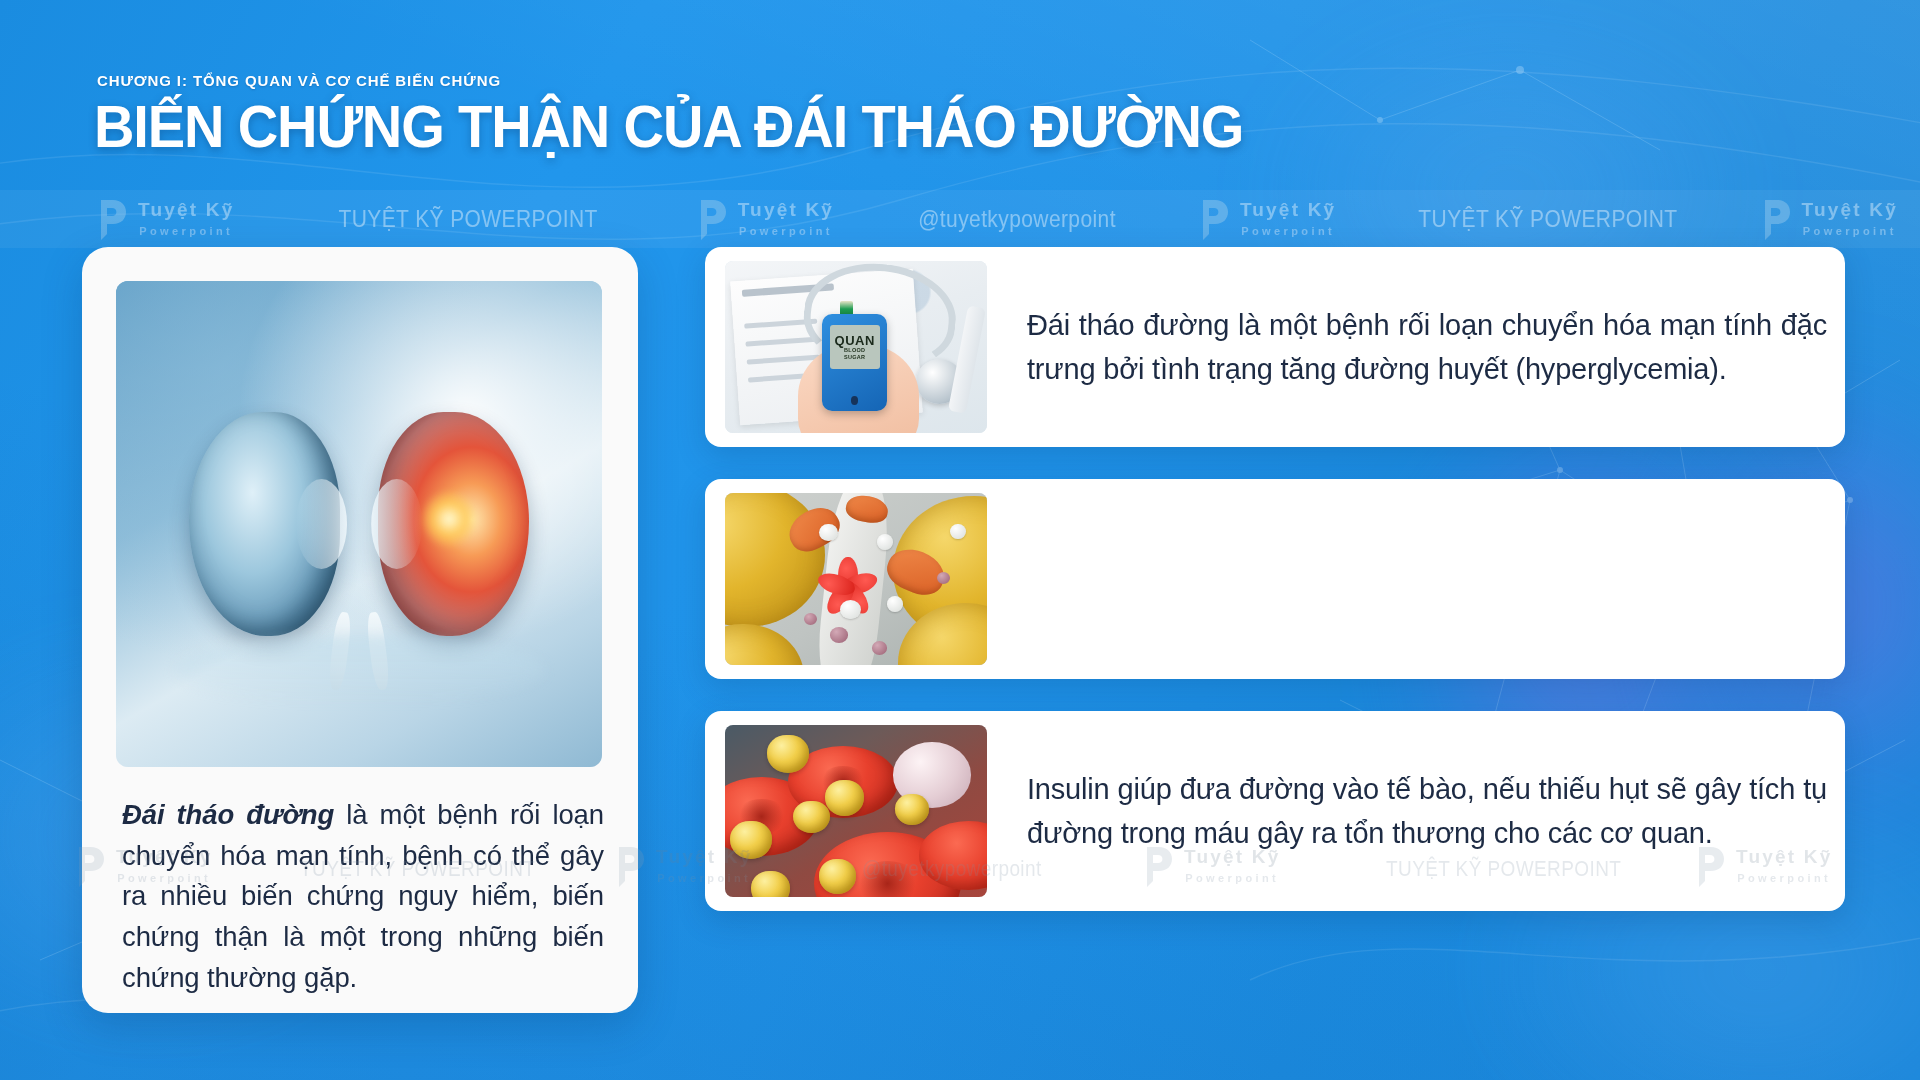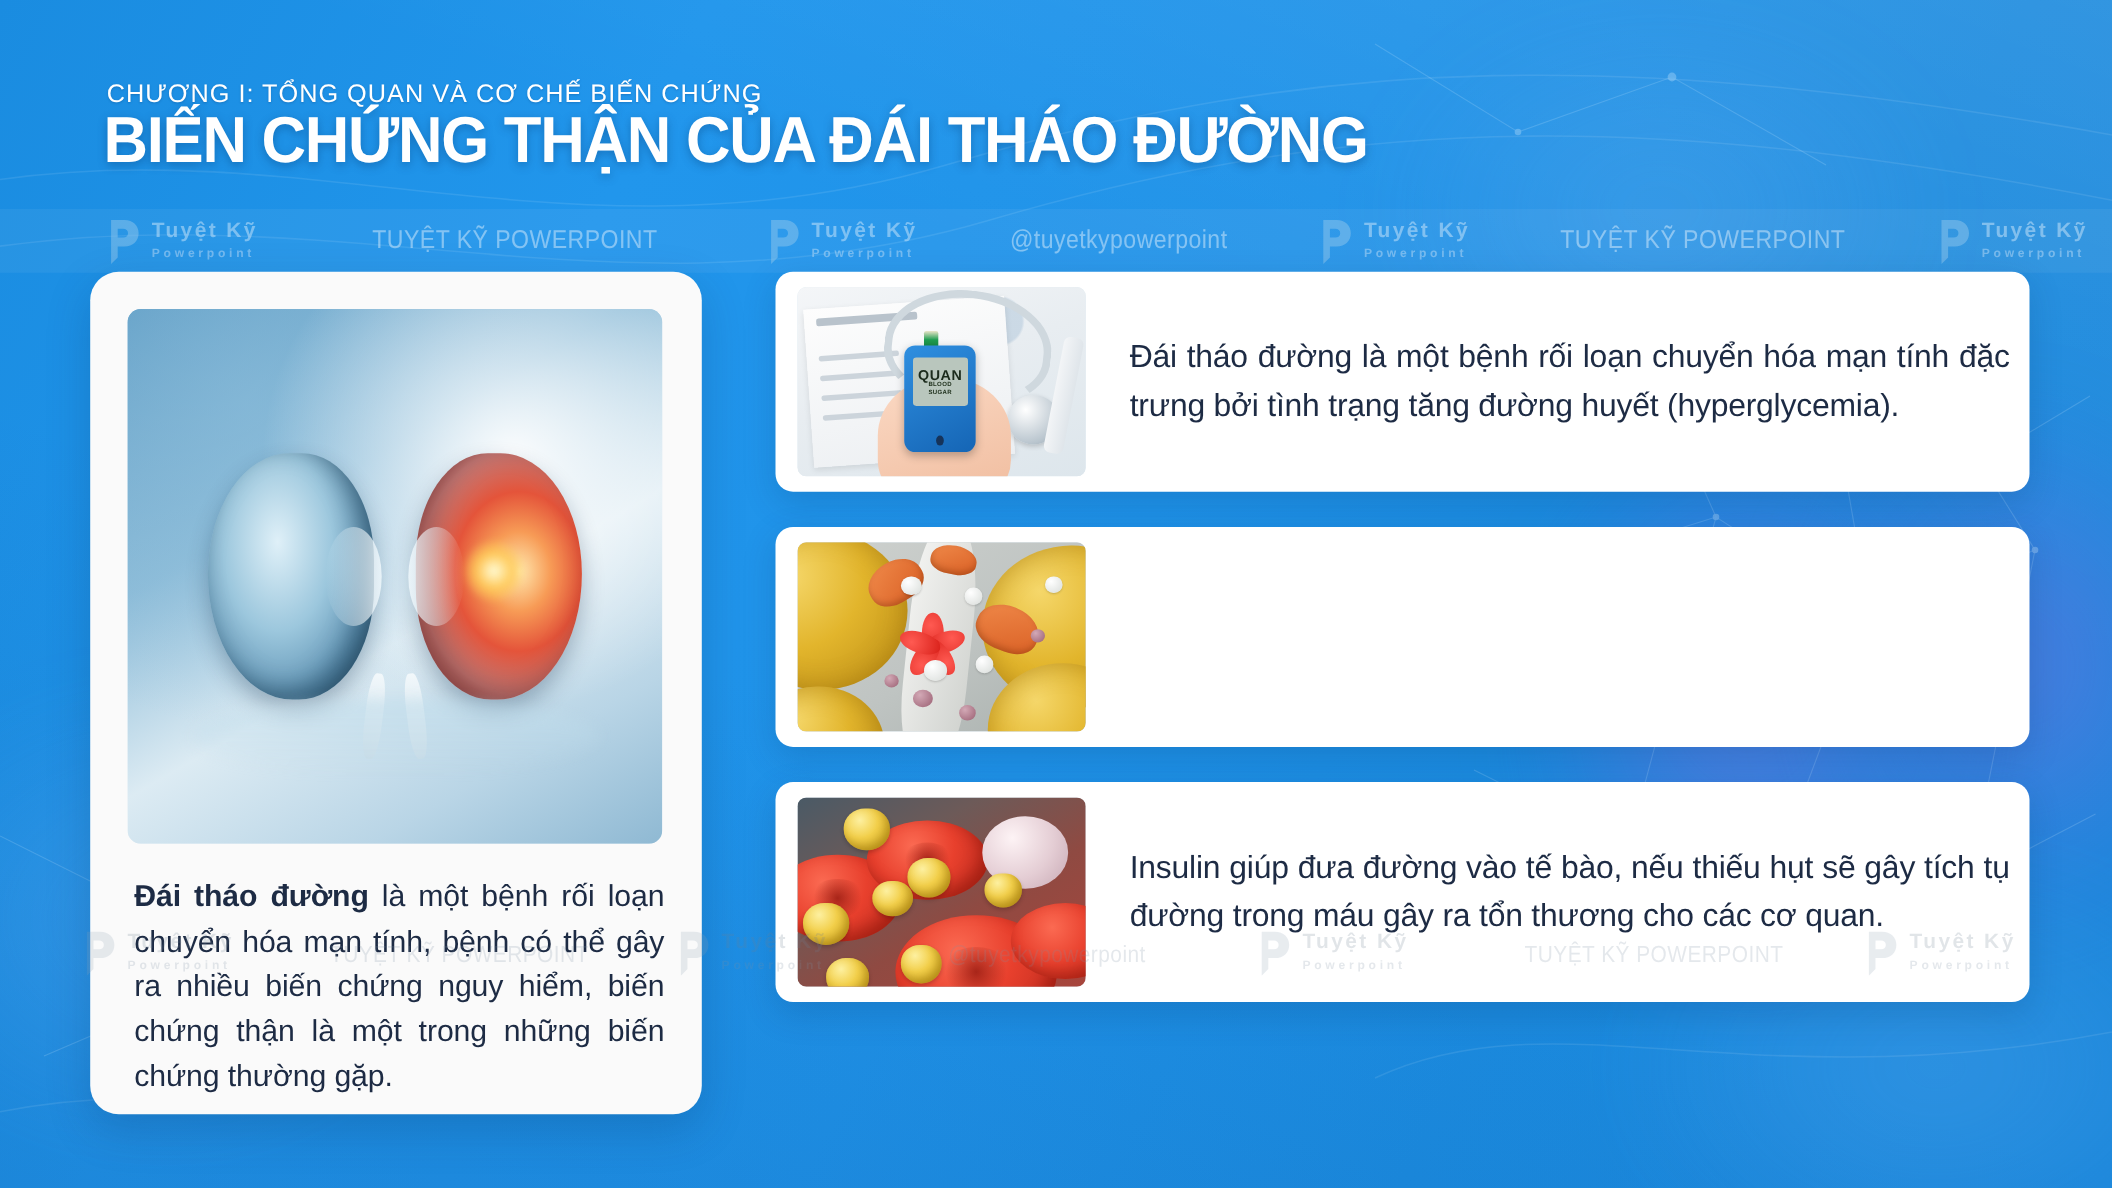--- a/index.html
+++ b/index.html
@@ -44,22 +44,22 @@
     background:
       linear-gradient(200deg, rgba(255,255,255,.10) 0%, rgba(255,255,255,0) 34%),
       linear-gradient(20deg, rgba(10,70,140,.18) 0%, rgba(10,70,140,0) 40%);
   }
 
   
   .header { position: absolute; left: 0; top: 0; width: 1920px; height: 196px; }
 
   .chapter-label {
     position: absolute; left: 97px; top: 72px;
-    font-size: 23px; letter-spacing: .9px;
-    font-weight: 400; color: #ffffff;
+    font-size: 15px; letter-spacing: .9px;
+    font-weight: 700; color: #ffffff;
     font-family: "Liberation Sans", sans-serif;
     text-shadow: 0 1px 2px rgba(0,40,90,.25);
   }
 
   .main-title {
     position: absolute; left: 94px; top: 98px;
     font-size: 59px; line-height: 1.0;
     font-weight: 700; color: #ffffff;
     letter-spacing: -1.2px;
     transform: scaleX(.95);
@@ -77,21 +77,21 @@
   }
   .wm-item {
     display: flex; align-items: center; gap: 10px;
     opacity: .5;
     white-space: nowrap;
   }
   .wm-logo {
     width: 34px; height: 42px; position: relative; flex: 0 0 auto;
   }
   .wm-logo svg { display: block; }
-  .wm-logo-text { line-height: 1.08; }
+  .wm-logo-text { line-height: 1.08; text-align: center; }
   .wm-logo-text .l1 {
     font-size: 19px; font-weight: 700; color: #cfe8fb; letter-spacing: 2.2px;
   }
   .wm-logo-text .l2 {
     font-size: 11px; font-weight: 600; color: #bcdcf7; letter-spacing: 3.4px;
   }
   .wm-plain {
     font-size: 21px; color: #dceefc; letter-spacing: .4px; font-weight: 500;
     transform: scaleY(1.12);
   }
@@ -124,21 +124,21 @@
     background: linear-gradient(150deg,#7fb4d8 0%, #bcd9ea 40%, #e9f2f7 62%, #cfe2ee 100%);
   }
   .left-body {
     position: absolute; left: 40px; top: 548px; right: 34px;
     font-size: 27.5px; line-height: 1.48;
     color: #1d2b44;
     text-align: justify;
     font-family: "Liberation Sans", sans-serif;
     letter-spacing: -.1px;
   }
-  .left-body b { font-weight: 700; }
+  .left-body b { font-weight: 700; font-style: italic; }
 
   
   .right-col { position: absolute; left: 705px; top: 247px; width: 1140px; z-index: 10; }
   .row-card {
     position: relative;
     width: 1140px;
     background: #ffffff;
     border-radius: 16px;
     box-shadow: 0 10px 30px rgba(6,50,100,.18);
     display: flex; align-items: flex-start;

